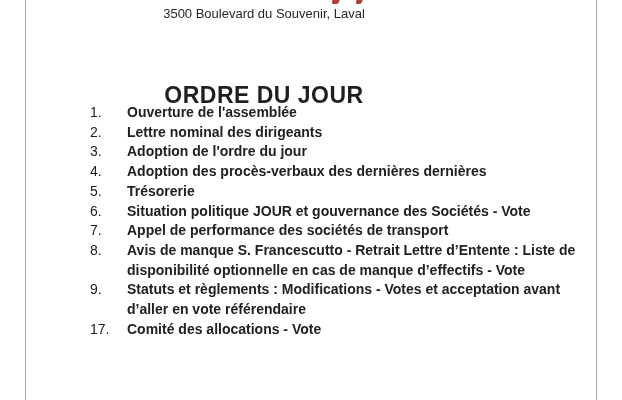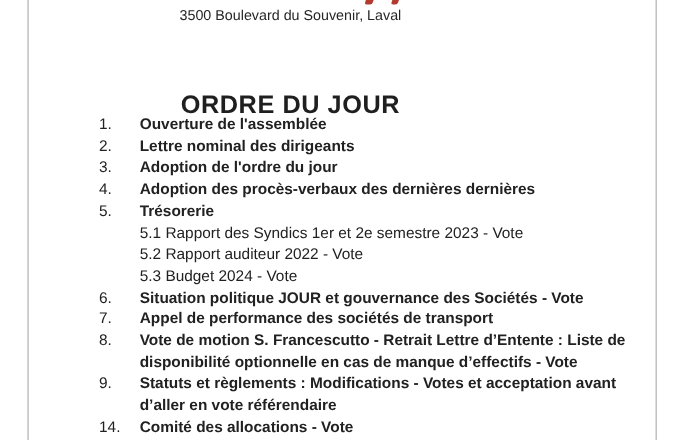--- a/index.html
+++ b/index.html
@@ -94,45 +94,40 @@
 
     <div class="item">
       <span class="num">4.</span>
       <span class="txt">Adoption des procès-verbaux des dernières dernières</span>
     </div>
 
     <div class="item">
       <span class="num">5.</span>
       <span class="txt">Trésorerie</span>
     </div>
-    <div class="subitems">
-      <div>5.1 Rapport des Syndics 1er et 2e semestre 2023 - Vote</div>
-      <div>5.2 Rapport auditeur 2022 - Vote</div>
-      <div>5.3 Budget 2024 - Vote</div>
-    </div>
 
     <div class="item">
       <span class="num">6.</span>
       <span class="txt">Situation politique JOUR et gouvernance des Sociétés - Vote</span>
     </div>
 
     <div class="item">
       <span class="num">7.</span>
       <span class="txt">Appel de performance des sociétés de transport</span>
     </div>
 
     <div class="item">
       <span class="num">8.</span>
-      <span class="txt">Vote de motion S. Francescutto - Retrait Lettre d’Entente : Liste de disponibilité optionnelle en cas de manque d’effectifs - Vote</span>
+      <span class="txt">Avis de manque S. Francescutto - Retrait Lettre d’Entente : Liste de disponibilité optionnelle en cas de manque d’effectifs - Vote</span>
     </div>
 
     <div class="item">
       <span class="num">9.</span>
       <span class="txt">Statuts et règlements : Modifications - Votes et acceptation avant d’aller en vote référendaire</span>
     </div>
 
     <div class="item">
-      <span class="num">14.</span>
+      <span class="num">17.</span>
       <span class="txt">Comité des allocations - Vote</span>
     </div>
 
   </div>
 </div>
 
 </body></html>

